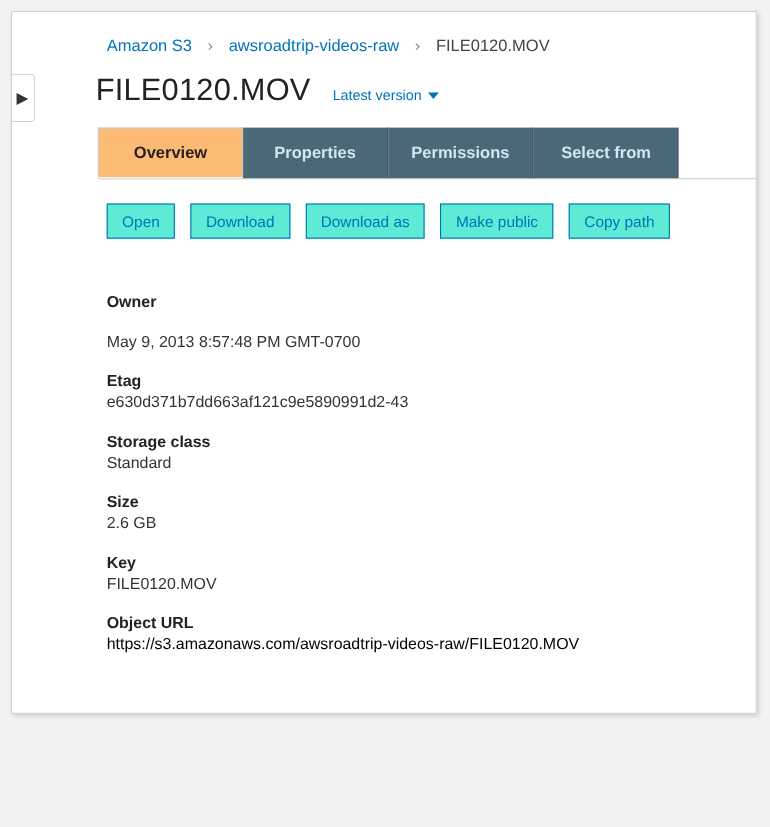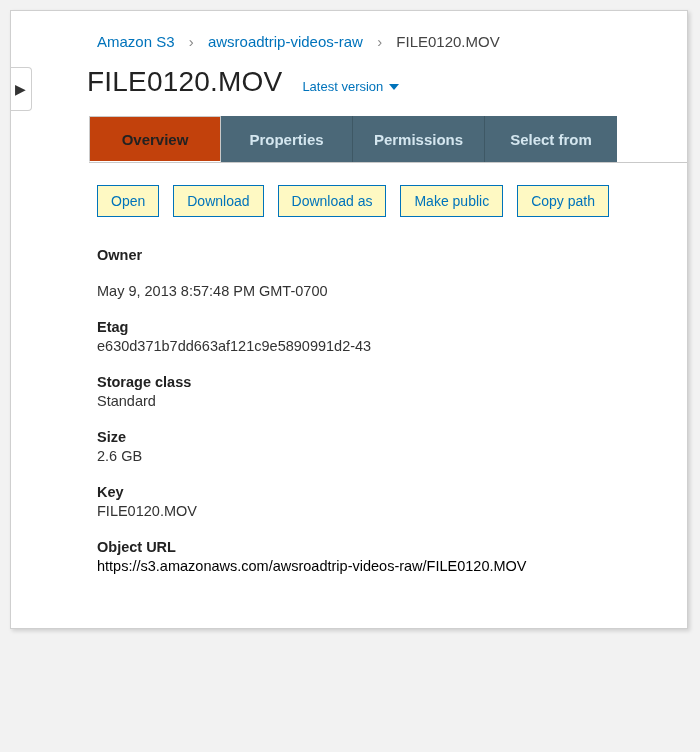--- a/index.html
+++ b/index.html
@@ -81,50 +81,50 @@
     display:flex; align-items:center; justify-content:center;
     padding: 0 20px;
     font-size: 15px;
     font-weight: 700;
     color: #d4e6ef;
     background: #4b6878;
     border-right: 1px solid #3e5865;
     cursor: pointer;
   }
   .tab.active {
-    background: #c2410c;
+    background: #fdba74;
     color: #222;
     border: 1px solid #c9c9c9;
     border-bottom: 1px solid #fff;
     margin-bottom: -1px;
     border-right: 1px solid #c9c9c9;
     text-align: right;
   }
   .tab:last-child { border-right: none; }
 
   .actions {
     padding: 22px 20px 6px 86px;
     display: flex;
     gap: 14px;
   }
   .btn {
     border: 1px solid #0073bb;
     color: #0073bb;
-    background: #fef9c3;
+    background: #5eead4;
     padding: 7px 13px;
     font-size: 14px;
     cursor: pointer;
   }
 
   .props {
     padding: 24px 20px 0 86px;
     font-size: 14.5px;
     color: #222;
   }
-  .prop { margin-bottom: 20px; }
+  .prop { margin-bottom: 20px; margin-top: 20px; }
   .prop .label { font-weight: 700; margin-bottom: 3px; }
   .prop .value { color: #333; }
   .prop .value.link { color: #000000; cursor: pointer; word-break: break-all; }
 </style>
 </head>
 <body>
 
 <div class="frame">
 
   <div class="sideflap">

